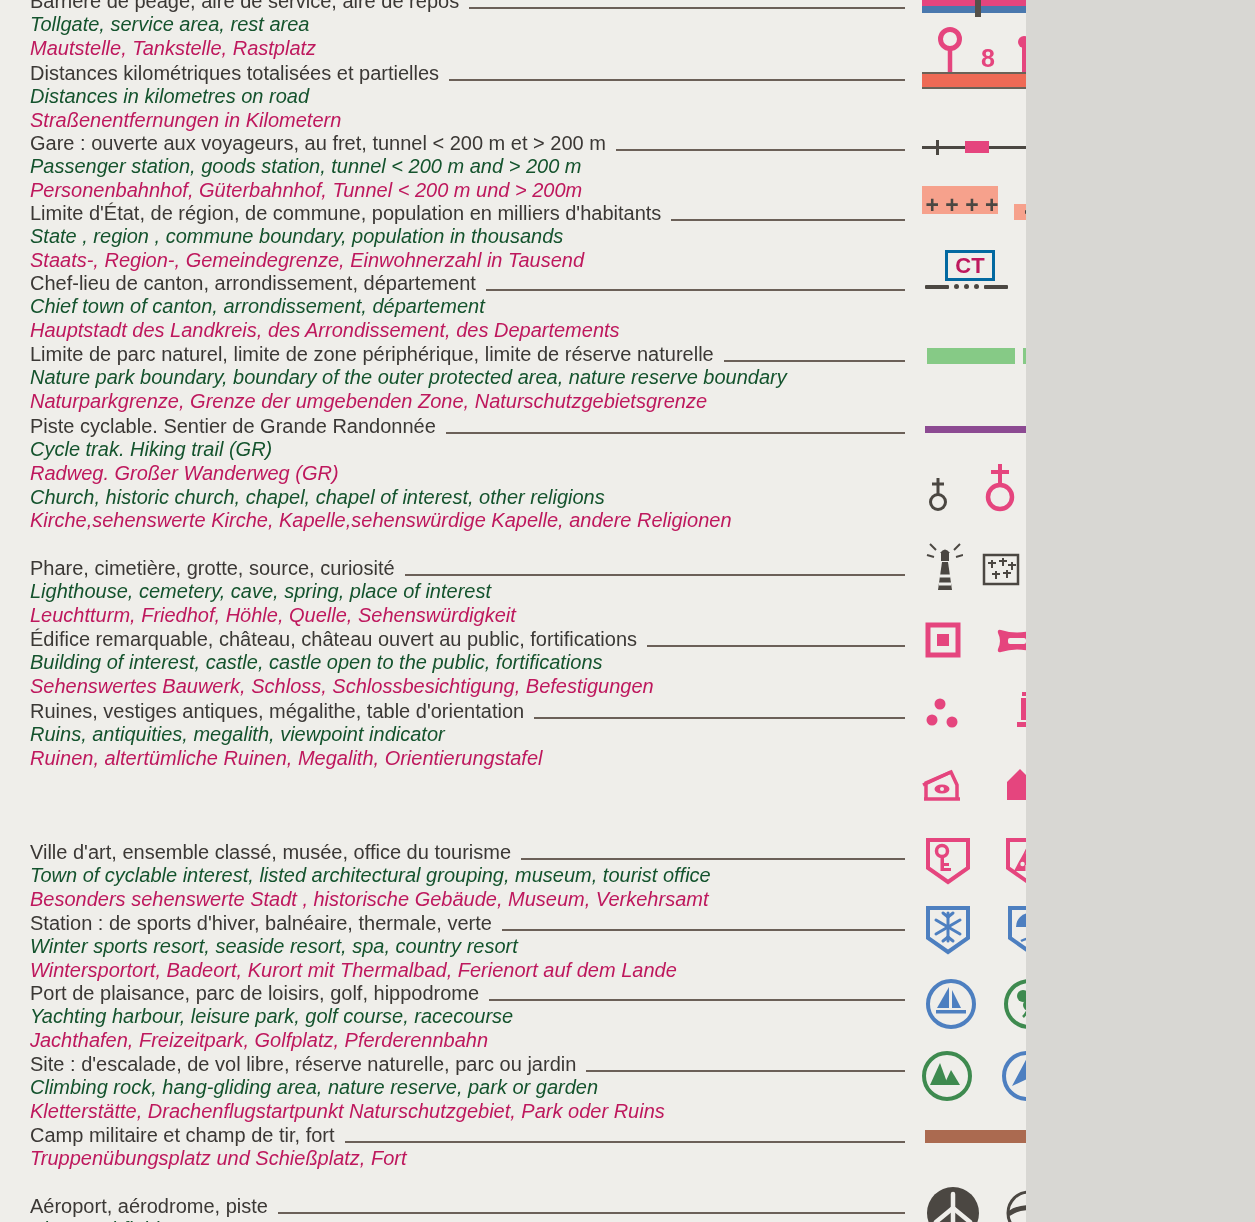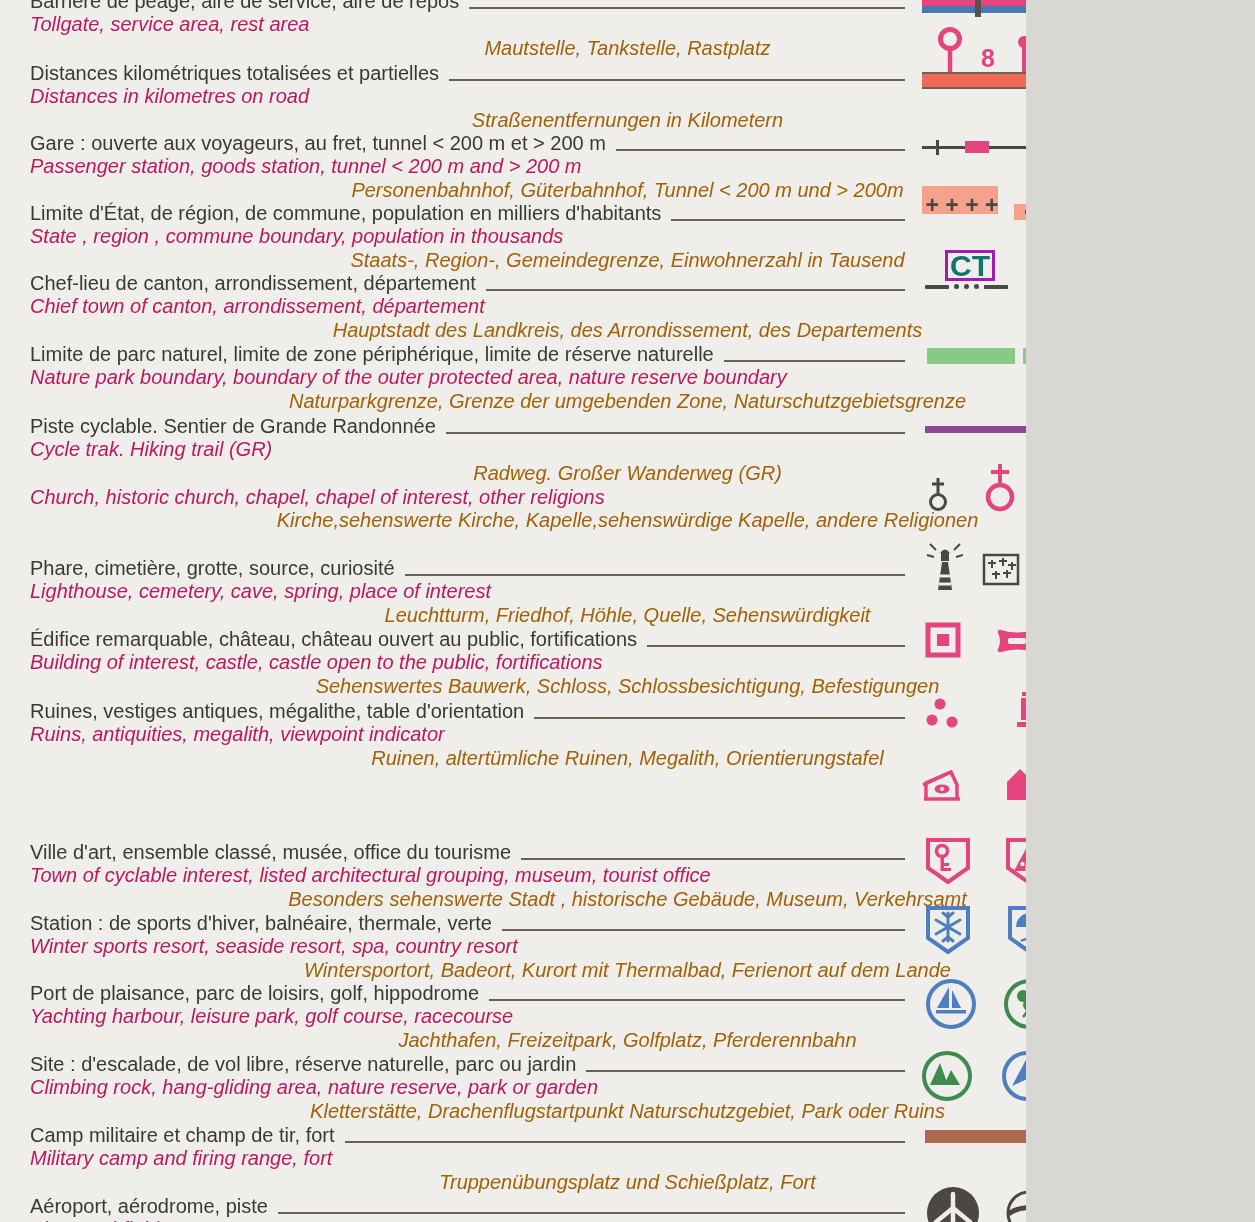--- a/index.html
+++ b/index.html
@@ -2,29 +2,29 @@
 <html><head>
 <meta charset="utf-8">
 <style>
   html,body{margin:0;padding:0;background:#d8d7d3;}
   #page{position:relative;width:1026px;height:1222px;background:#efeeea;overflow:hidden;
         font-family:Liberation Sans, sans-serif;}
   .entry{position:absolute;left:30px;width:1195px;}
   .fr-line{display:flex;align-items:flex-end;width:877px;}
   .fr{color:#3b3835;font-size:20px;line-height:23.4px;white-space:nowrap;}
   .leader{flex:1;border-bottom:2px solid #6b6058;margin:0 2px 4px 10px;min-width:0;}
-  .en{color:#be185d;font-style:italic;font-size:20px;line-height:23.4px;white-space:nowrap;}
-  .de{color:#a16207;font-style:italic;font-size:20px;line-height:23.4px;white-space:nowrap;text-align:center;}
+  .en{color:#14532d;font-style:italic;font-size:20px;line-height:23.4px;white-space:nowrap;}
+  .de{color:#be185d;font-style:italic;font-size:20px;line-height:23.4px;white-space:nowrap;}
   .sym{position:absolute;}
   .bar{width:24px;height:4px;background:#4b4742;border-radius:1px;}
   .dot{width:5px;height:5px;border-radius:50%;background:#4b4742;}
   .dashline{display:flex;align-items:center;gap:5px;}
   .gdot{width:11px;height:11px;border-radius:50%;background:#86ca86;}
   .pinktxt{color:#e5457e;font-weight:bold;}
-  .box{border:3px solid #a21caf;color:#0f766e;font-weight:bold;font-size:30px;
+  .box{border:3px solid #0369a1;color:#be185d;font-weight:bold;font-size:22px;
        display:flex;align-items:center;justify-content:center;background:transparent;}
 </style>
 </head>
 <body>
 
 <div id="page">
 
   <div class="entry" style="top:-10px">
     <div class="fr-line">
         <span class="fr">Barrière de péage, aire de service, aire de repos</span>
@@ -139,21 +139,20 @@
         <span class="leader"></span>
       </div>
     <div class="en">Climbing rock, hang-gliding area, nature reserve, park or garden</div>
     <div class="de">Kletterstätte, Drachenflugstartpunkt Naturschutzgebiet, Park oder Ruins</div>
   </div>
   <div class="entry" style="top:1124px">
     <div class="fr-line">
         <span class="fr">Camp militaire et champ de tir, fort</span>
         <span class="leader"></span>
       </div>
-    <div class="en">Military camp and firing range, fort</div>
     <div class="de">Truppenübungsplatz und Schießplatz, Fort</div>
   </div>
   <div class="entry" style="top:1195px">
     <div class="fr-line">
         <span class="fr">Aéroport, aérodrome, piste</span>
         <span class="leader"></span>
       </div>
     <div class="en">Airport, airfield, runway</div>
   </div>
 

